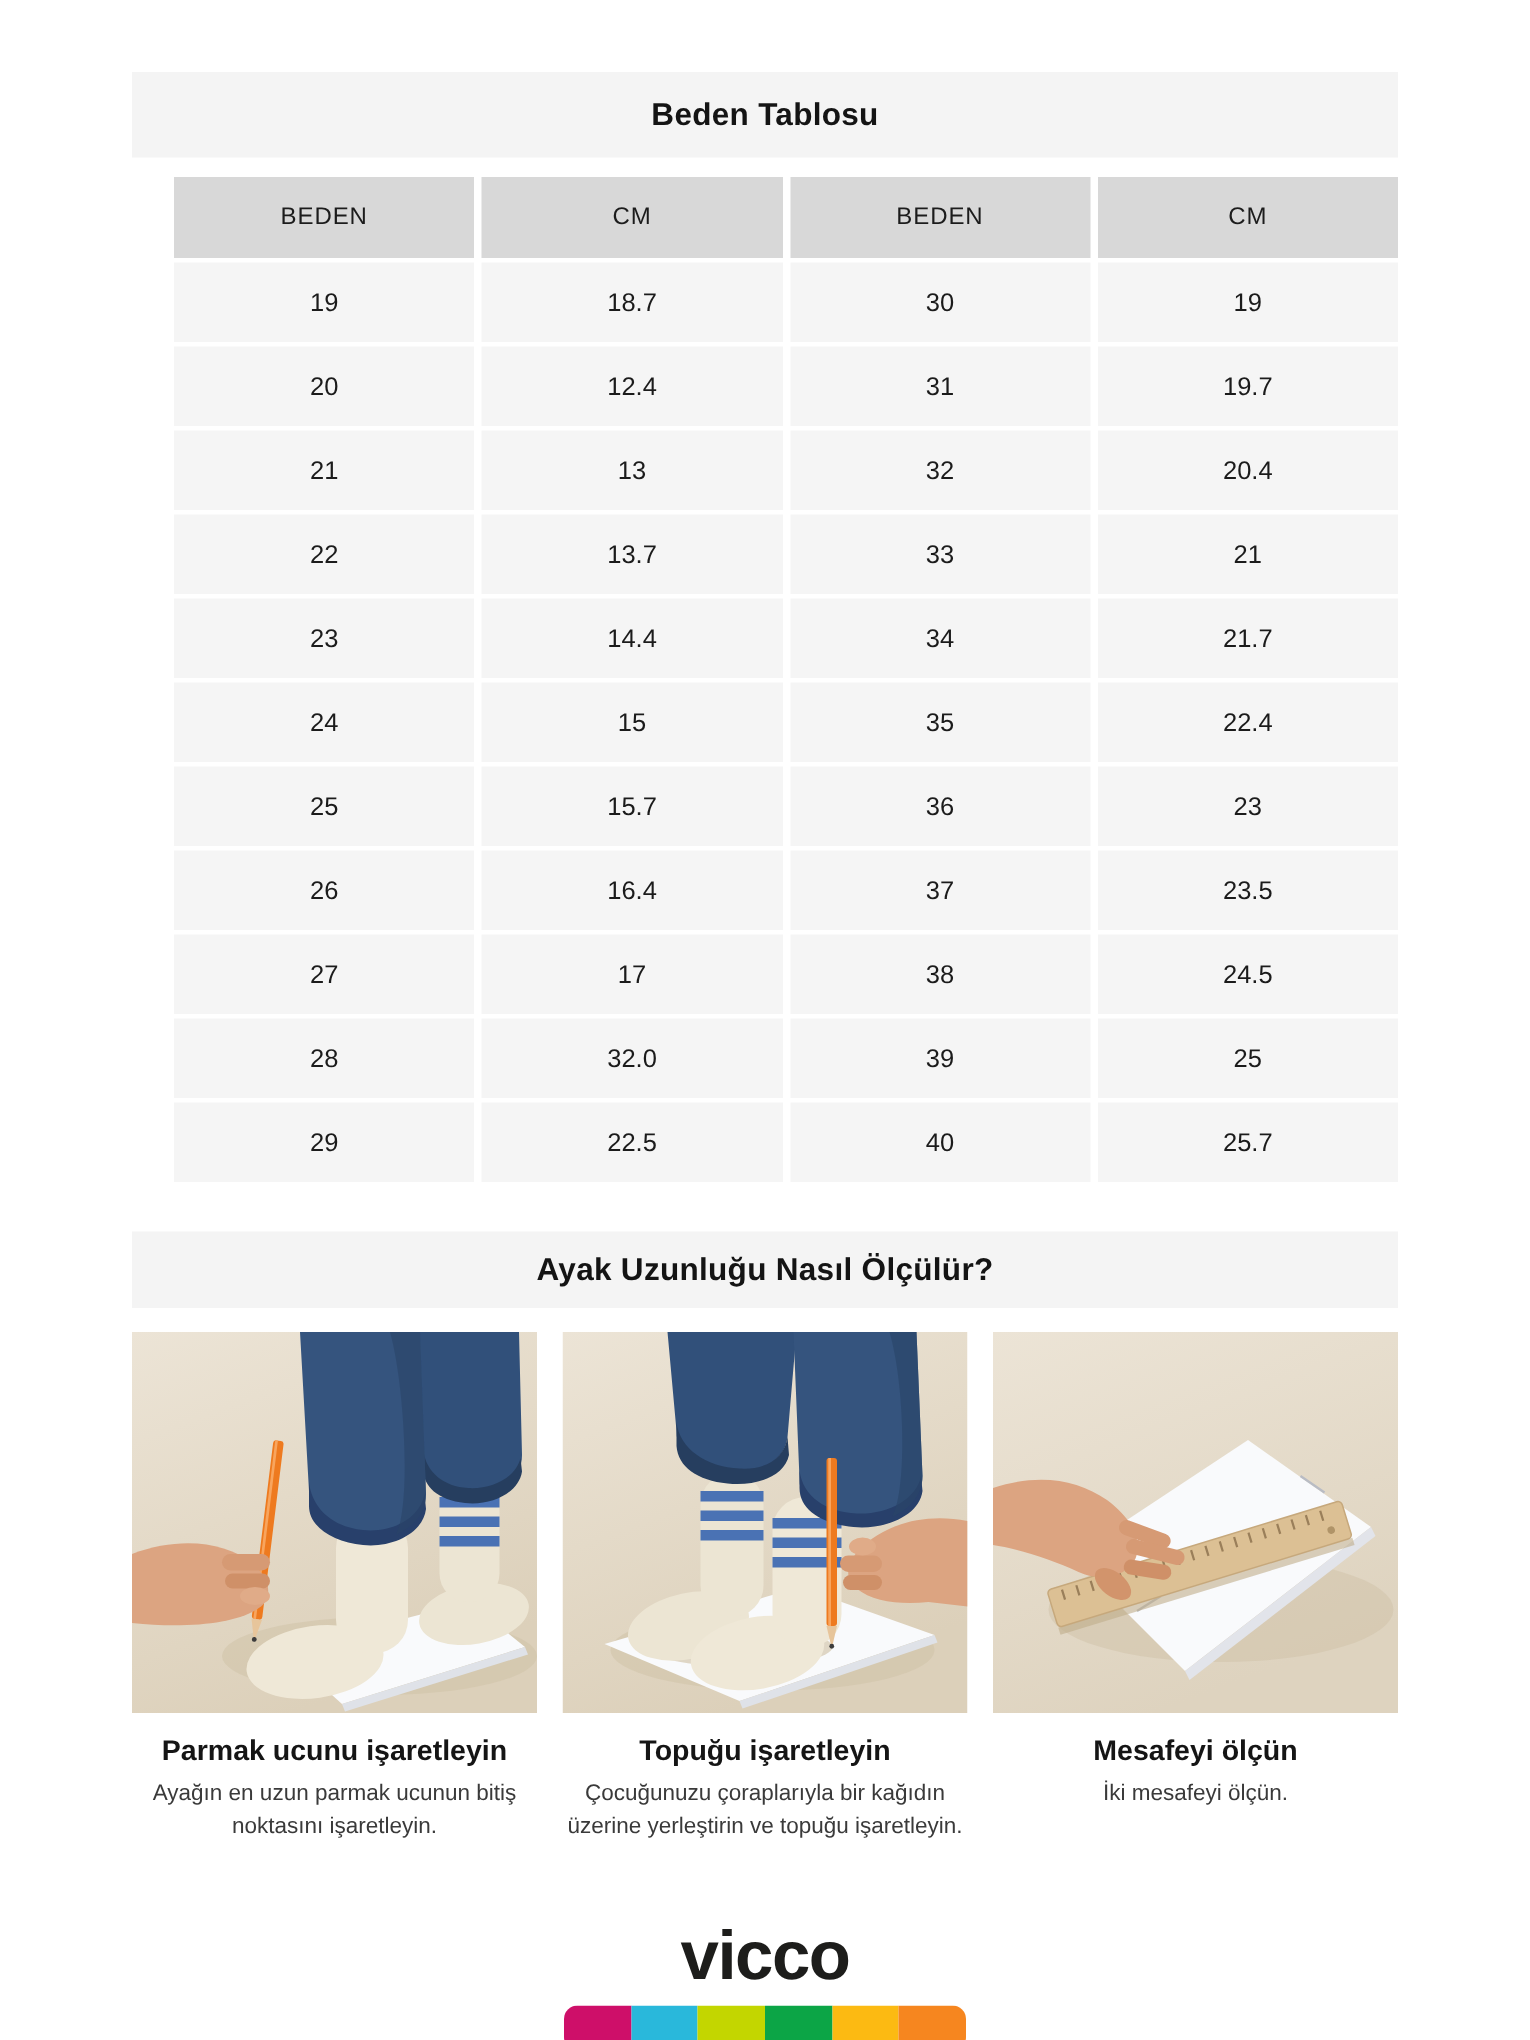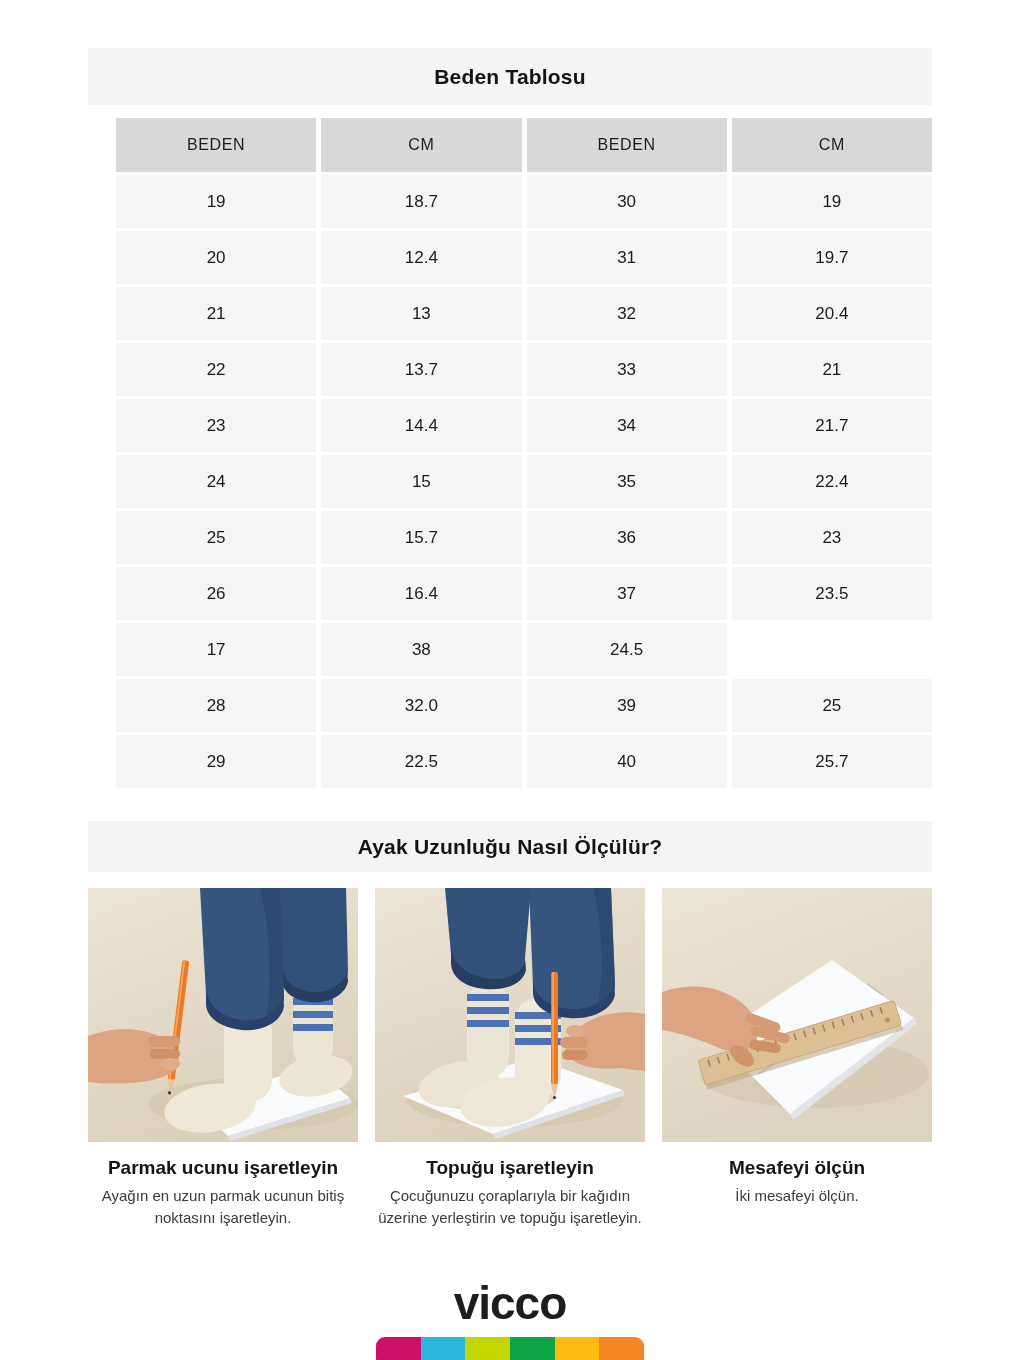--- a/index.html
+++ b/index.html
@@ -125,20 +125,21 @@
           <div class="cell">25</div>
           <div class="cell">15.7</div>
           <div class="cell">36</div>
           <div class="cell">23</div>
         </div><div class="trow">
           <div class="cell">26</div>
           <div class="cell">16.4</div>
           <div class="cell">37</div>
           <div class="cell">23.5</div>
         </div><div class="trow">
+          <div class="cell">27</div>
           <div class="cell">17</div>
           <div class="cell">38</div>
           <div class="cell">24.5</div>
         </div><div class="trow">
           <div class="cell">28</div>
           <div class="cell">32.0</div>
           <div class="cell">39</div>
           <div class="cell">25</div>
         </div><div class="trow">
           <div class="cell">29</div>

